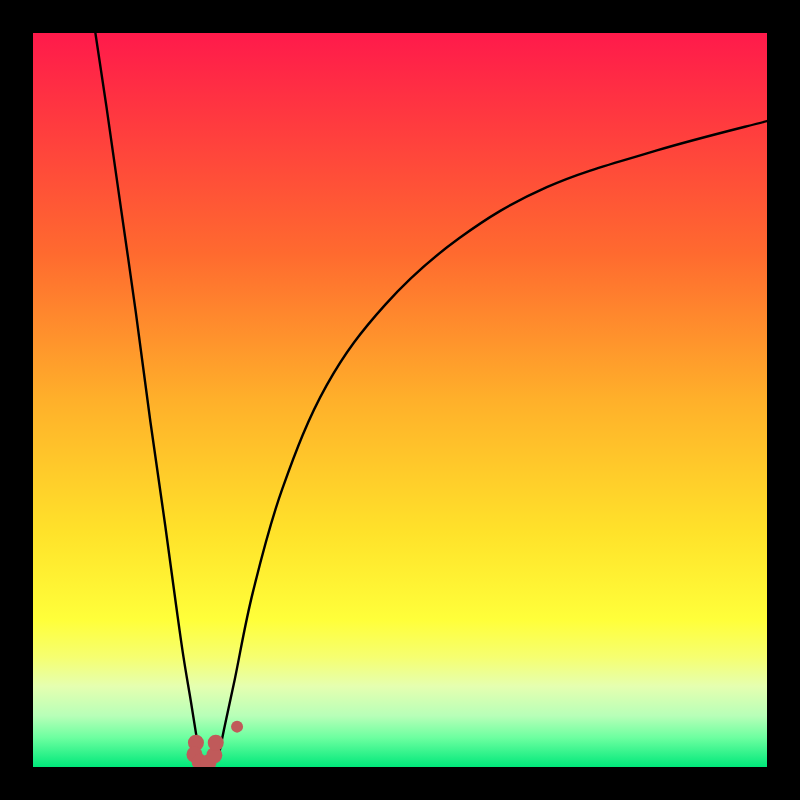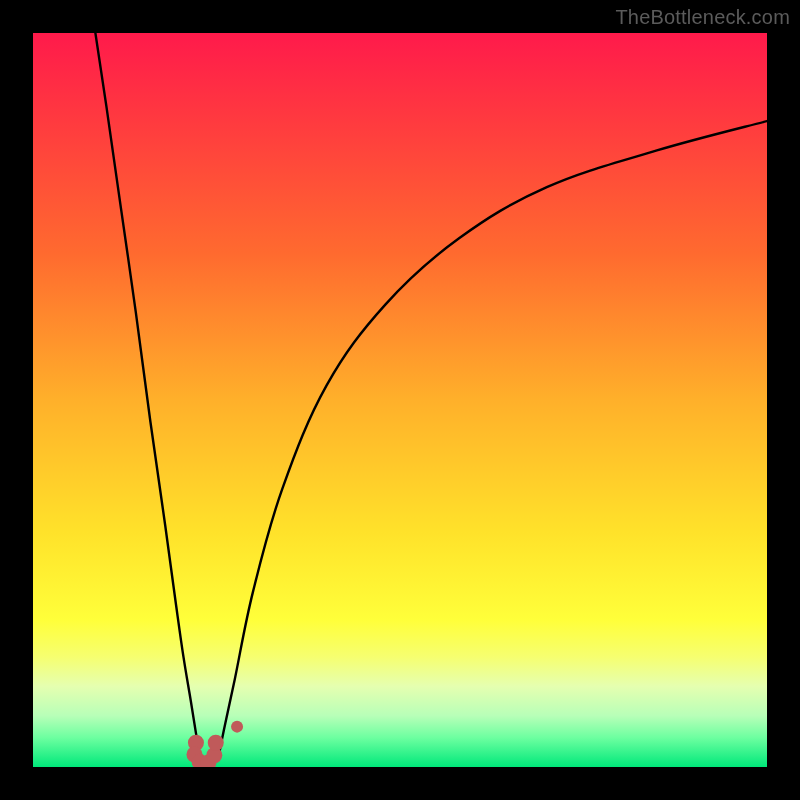--- a/index.html
+++ b/index.html
@@ -56,14 +56,13 @@
           <circle cx="162.948" cy="709.778" r="8" fill="#c05a5a" stroke="#a54545" stroke-width="0"></circle>
           <circle cx="161.48" cy="721.5219999999999" r="8" fill="#c05a5a" stroke="#a54545" stroke-width="0"></circle>
           <circle cx="166.618" cy="728.862" r="8" fill="#c05a5a" stroke="#a54545" stroke-width="0"></circle>
           <circle cx="175.426" cy="729.596" r="8" fill="#c05a5a" stroke="#a54545" stroke-width="0"></circle>
           <circle cx="181.298" cy="722.256" r="8" fill="#c05a5a" stroke="#a54545" stroke-width="0"></circle>
           <circle cx="182.766" cy="709.778" r="8" fill="#c05a5a" stroke="#a54545" stroke-width="0"></circle>
           <circle cx="204.05200000000002" cy="693.63" r="6" fill="#c05a5a" stroke="#a54545" stroke-width="0"></circle>
         </g>
       </svg>
   </div>
-  <div id="watermark" style="right: 10px; top: 6px;">TheBottleneck.com</div>
 </div>
 
 </body></html>

